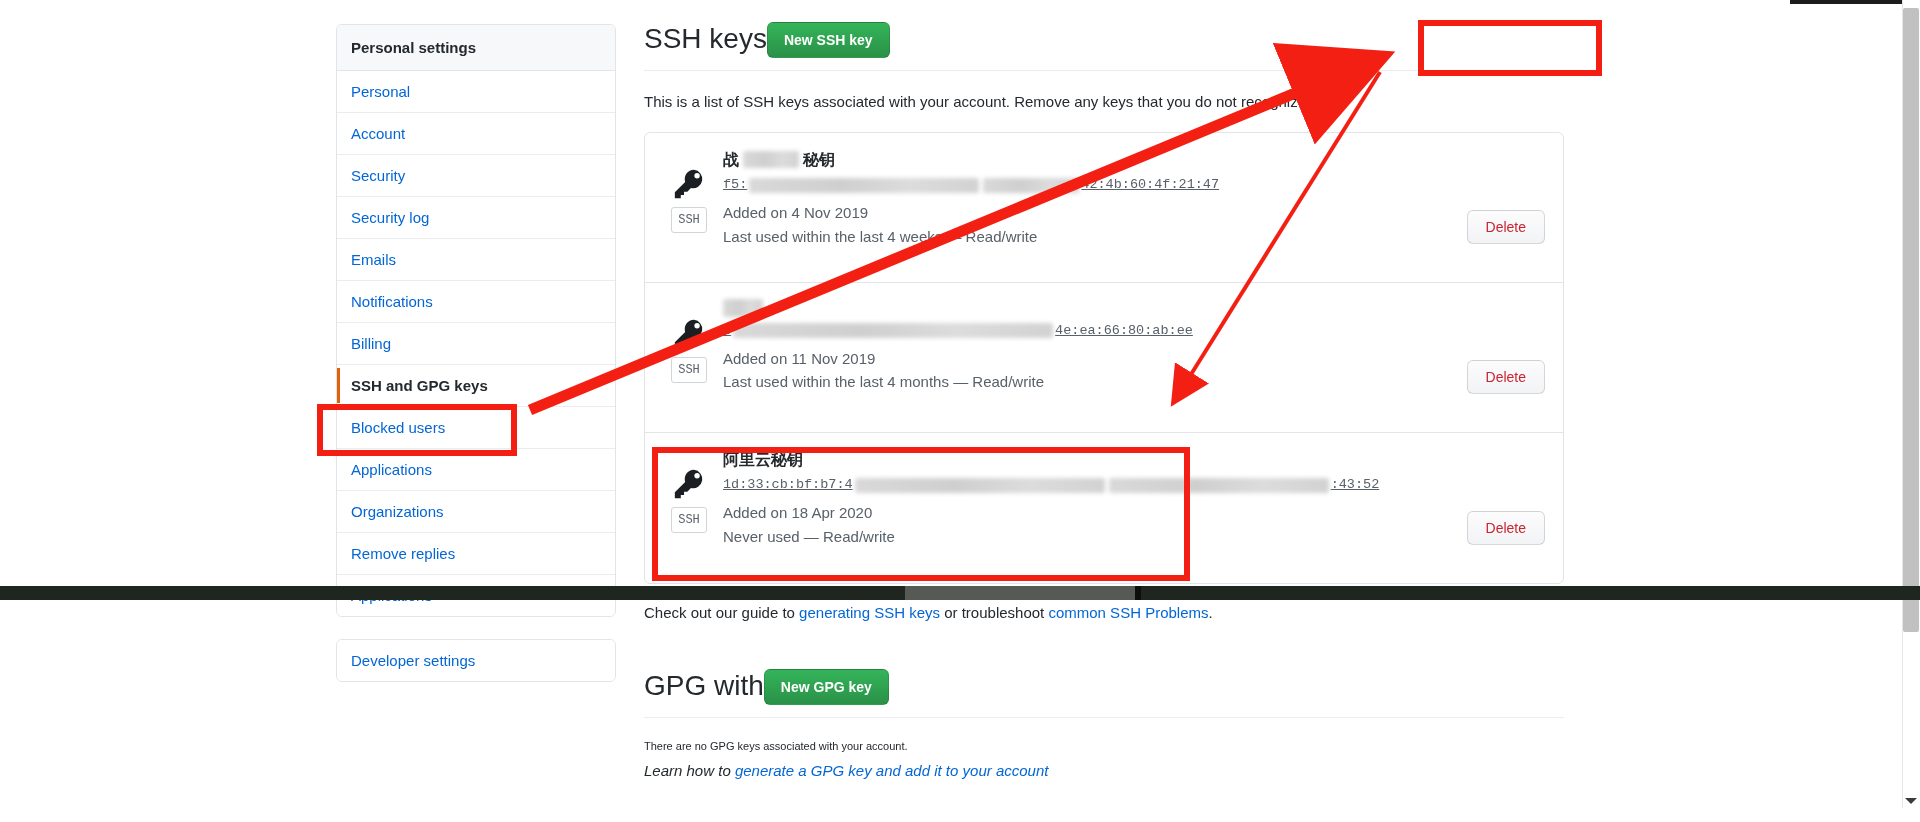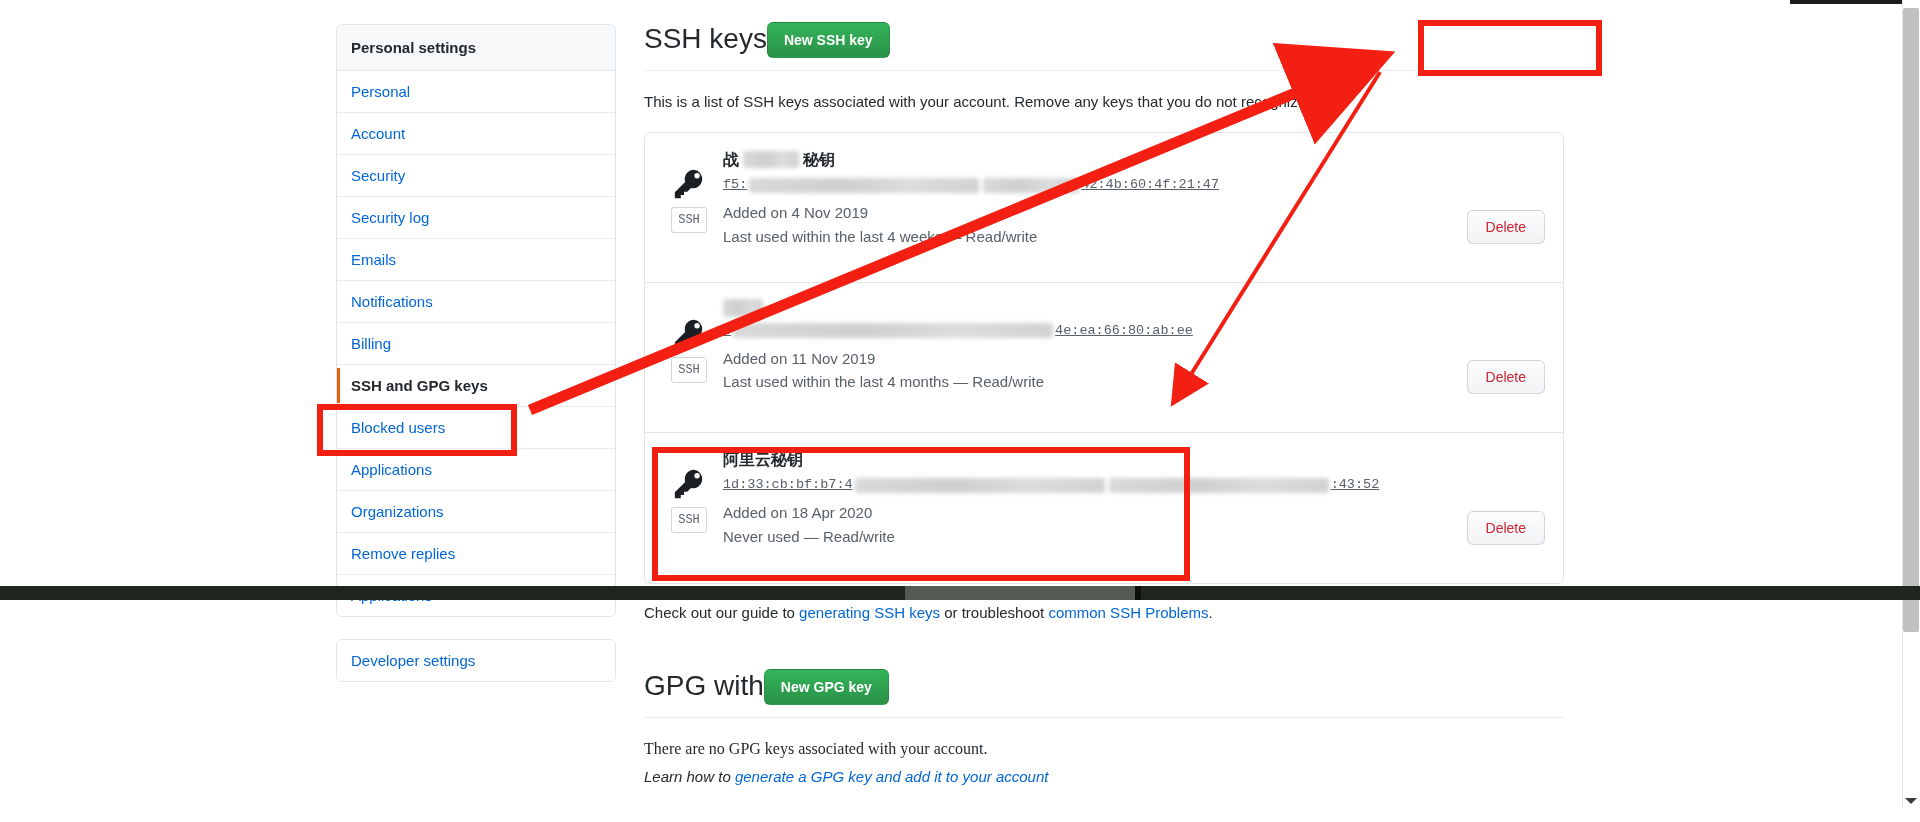--- a/index.html
+++ b/index.html
@@ -273,24 +273,23 @@
 
   .footnote {
     font-size: 15px;
     color: #24292e;
     margin-top: 20px;
   }
   .footnote a { color: #0366d6; text-decoration: none; cursor: pointer; }
 
   .gpg-section { margin-top: 48px; }
   .gpg-empty {
-    font-size: 16px;
+    font-size: 11px;
     color: #24292e;
     margin: 22px 0 10px 0;
-    font-family: Liberation Serif, serif;
   }
   .gpg-learn {
     font-size: 15px;
     color: #24292e;
     font-style: italic;
   }
   .gpg-learn a { color: #0366d6; text-decoration: none; cursor: pointer; }
 
   
   .overlay {

